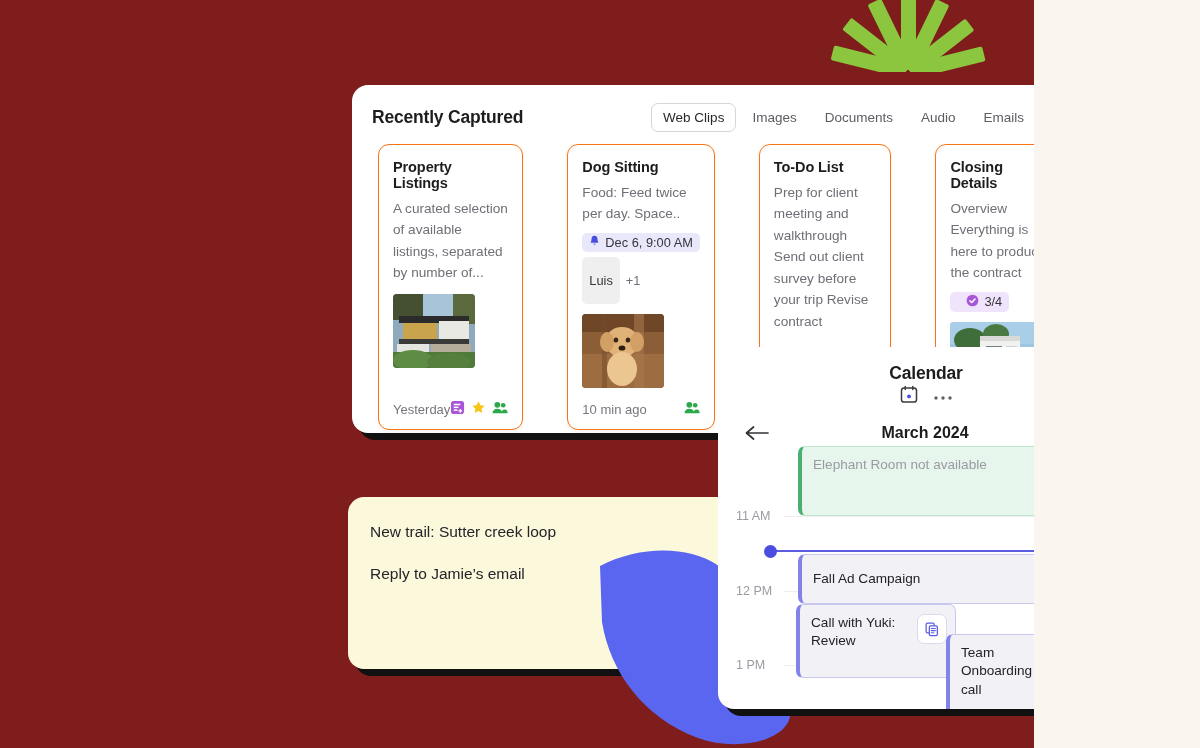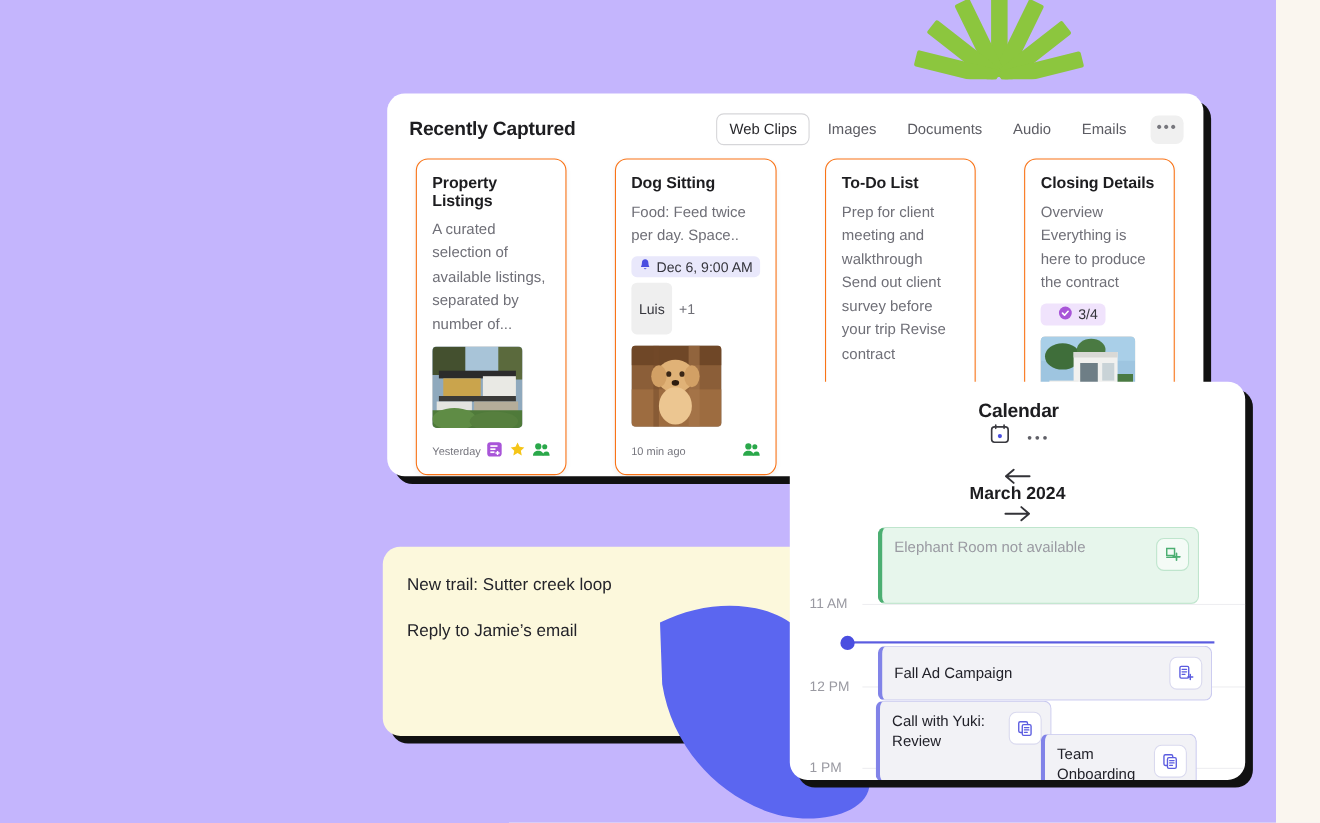--- a/index.html
+++ b/index.html
@@ -4,21 +4,21 @@
 <title>Recently Captured</title>
 <style>
   * { box-sizing: border-box; margin: 0; padding: 0; }
   html, body {
     width: 1200px; height: 748px;
     overflow: hidden;
     background: #faf6ef;
     font-family: "Liberation Sans", sans-serif;
     -webkit-font-smoothing: antialiased;
   }
-  #stage { position: relative; width: 1160px; height: 748px; overflow: hidden; background: #c4b5fd; }
+  #stage { position: relative; width: 1034px; height: 748px; overflow: hidden; background: #7f1d1d; }
 
   
   .sunburst { position: absolute; left: 808px; top: -8px; width: 200px; height: 80px; z-index: 1; }
 
   
   .blob { position: absolute; left: 592px; top: 548px; width: 230px; height: 200px; z-index: 4; }
 
   
   .panel {
     position: absolute;
@@ -75,21 +75,21 @@
   .chip-plain { font-size: 12.8px; color: #6f6f77; }
   .thumb {
     width: 82px; height: 74px; border-radius: 4px; margin-top: 10px;
     overflow: hidden; position: relative; background: #ccc;
   }
   .thumb svg { display: block; width: 100%; height: 100%; }
   .ccard-foot {
     margin-top: auto; padding-top: 12px;
     display: flex; align-items: center; justify-content: space-between;
   }
-  .foot-time { font-size: 10px; color: #76767e; }
+  .foot-time { font-size: 13px; color: #76767e; }
   .foot-icons { display: flex; align-items: center; gap: 6px; }
 
   
   #note {
     left: 348px; top: 497px; width: 468px; height: 172px;
     background: #fcf8dc; z-index: 3;
   }
   .note-line { font-size: 15.5px; color: #24242a; padding: 0 22px; }
   .note-line.first { padding-top: 24px; }
   .note-line.second { padding-top: 26px; }
@@ -102,21 +102,20 @@
   .cal-head {
     display: flex; align-items: center; justify-content: space-between;
     padding: 16px 20px 6px 22px;
     flex-direction: column;
   }
   .cal-title { font-size: 17.5px; font-weight: 700; color: #1d1d20; letter-spacing: -0.2px; }
   .cal-head-icons { display: flex; align-items: center; gap: 14px; }
   .cal-nav {
     display: flex; align-items: center; justify-content: space-between;
     padding: 10px 26px 10px 26px;
-    flex-direction: column;
   }
   .cal-month { font-size: 16px; font-weight: 700; color: #1d1d20; }
   .cal-arrow { color: #333338; display: flex; align-items: center; }
 
   .cal-body { position: relative; margin-top: 6px; height: 262px; }
   .hour-label {
     position: absolute; left: 18px; font-size: 12.5px; color: #9a9aa2;
   }
   .hour-line { position: absolute; left: 66px; right: 0; height: 1px; background: #eeeef1; }
 

